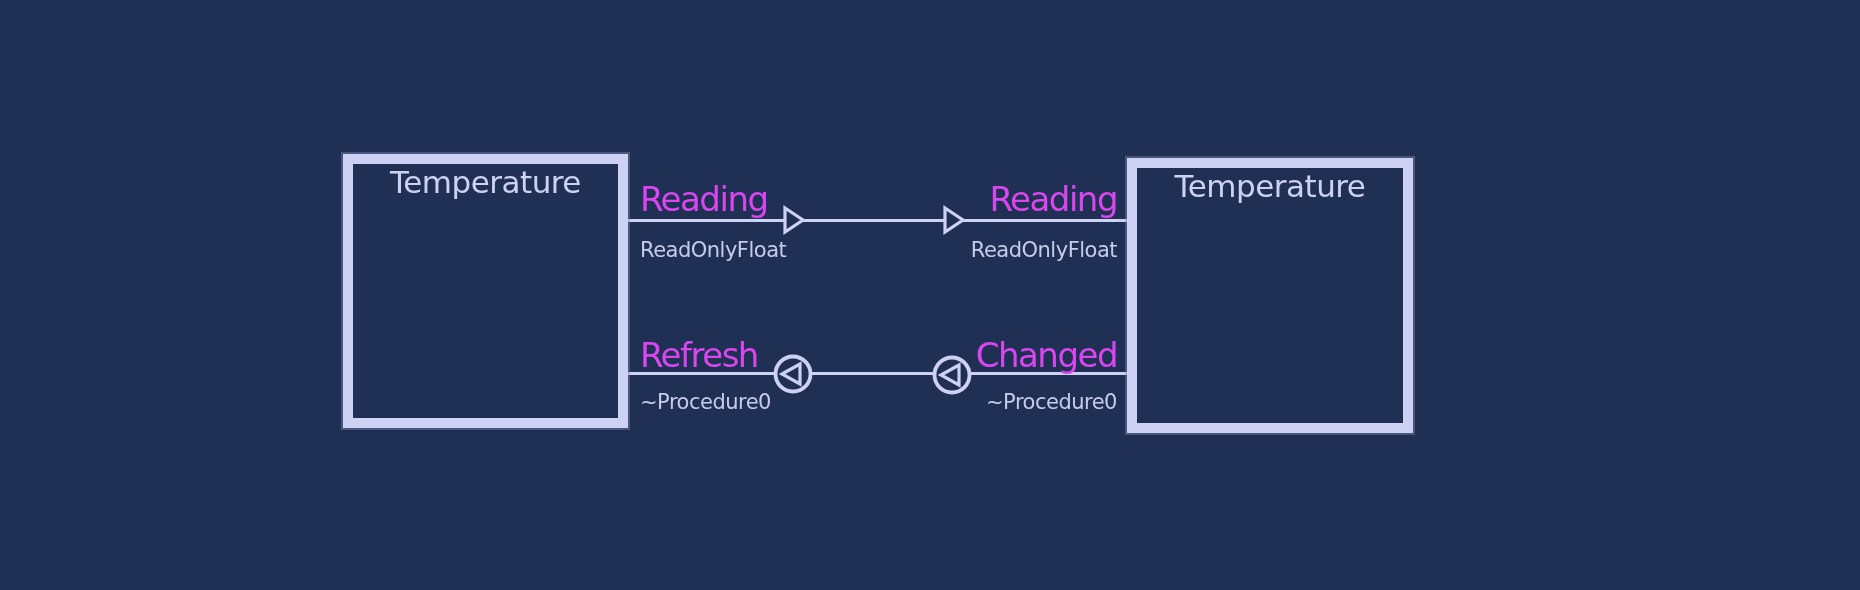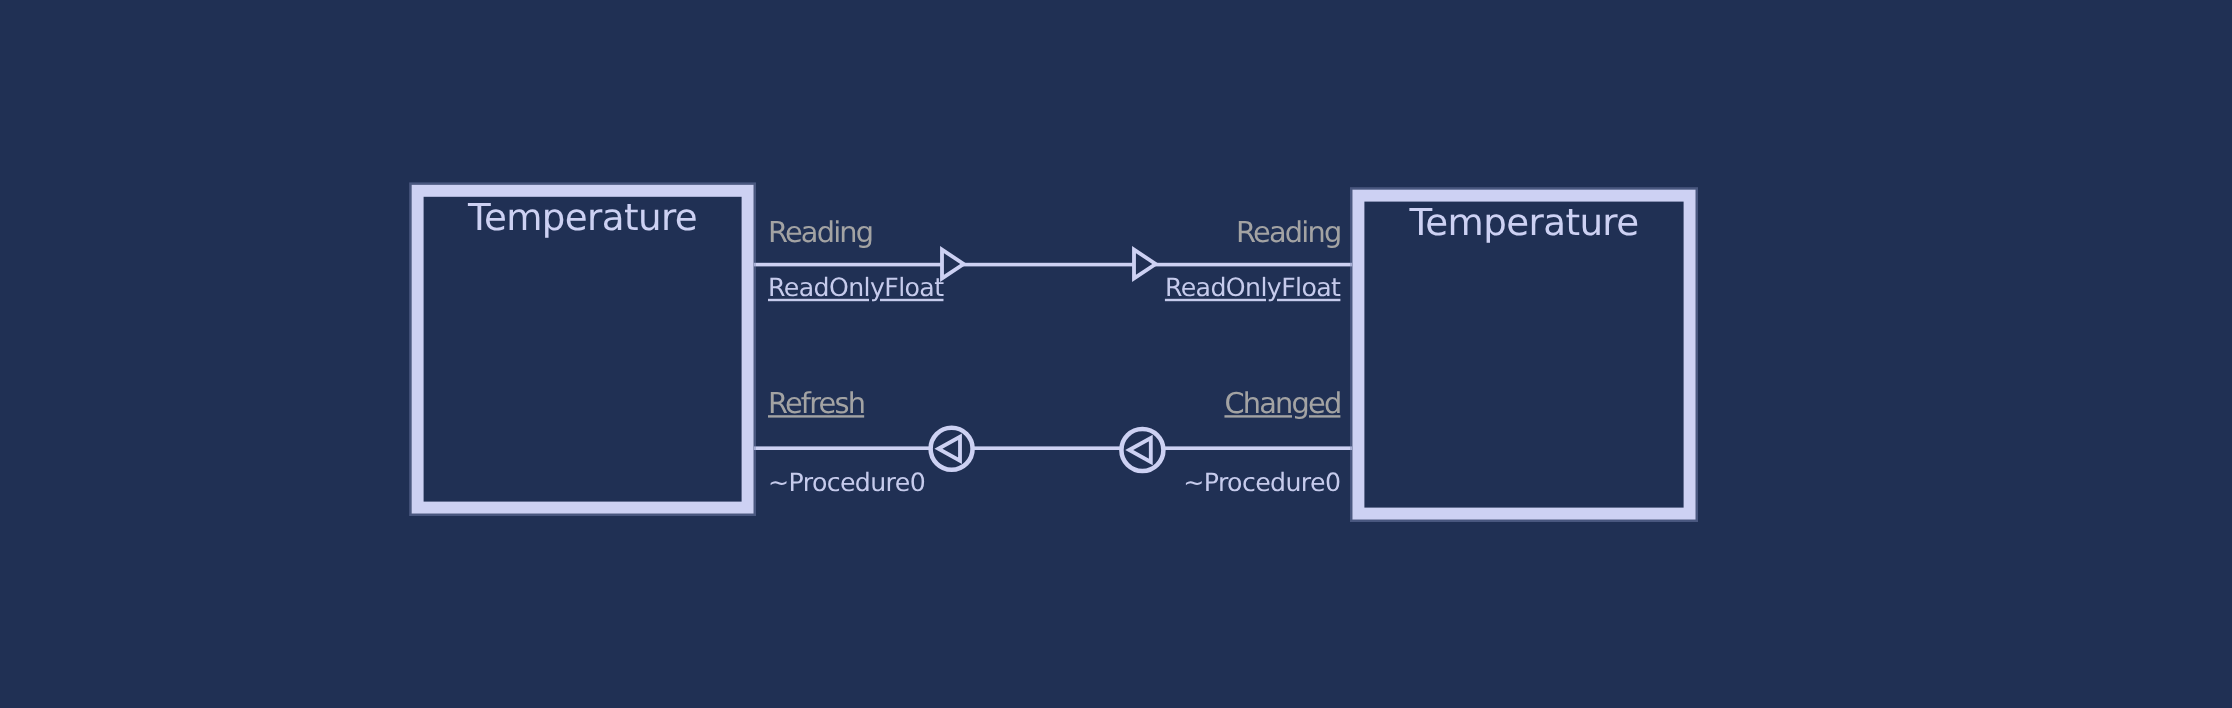--- a/index.html
+++ b/index.html
@@ -23,32 +23,32 @@
     letter-spacing:-0.5px;
   }
   .wire{
     position:absolute;height:3px;background:#cdd1f3;
     left:628px;width:499px;
   }
   .wire-reading{top:219px;}
   .wire-refresh{top:372px;}
   .marker{position:absolute;}
   .port-label{
-    position:absolute;color:#a3a3a3;font-size:24px;line-height:1;
+    position:absolute;color:#d946ef;font-size:34px;line-height:1;
     letter-spacing:-1.5px;white-space:nowrap;
   }
   .port-sublabel{
     position:absolute;color:#c6cbec;font-size:21px;line-height:1;
     letter-spacing:-0.5px;white-space:nowrap;
   }
   .align-left{left:640px;}
   .align-right{right:743px;text-align:right;}
   .row1-label{top:182px;}
-  .row1-sub{top:230px;text-decoration:underline;}
-  .row2-label{top:324px;text-decoration:underline;}
+  .row1-sub{top:240px;}
+  .row2-label{top:338px;}
   .row2-sub{top:392px;}
 </style>
 </head>
 <body>
 
 <div class="canvas">
 
   <div class="wire wire-reading"></div>
   <div class="wire wire-refresh"></div>
 

